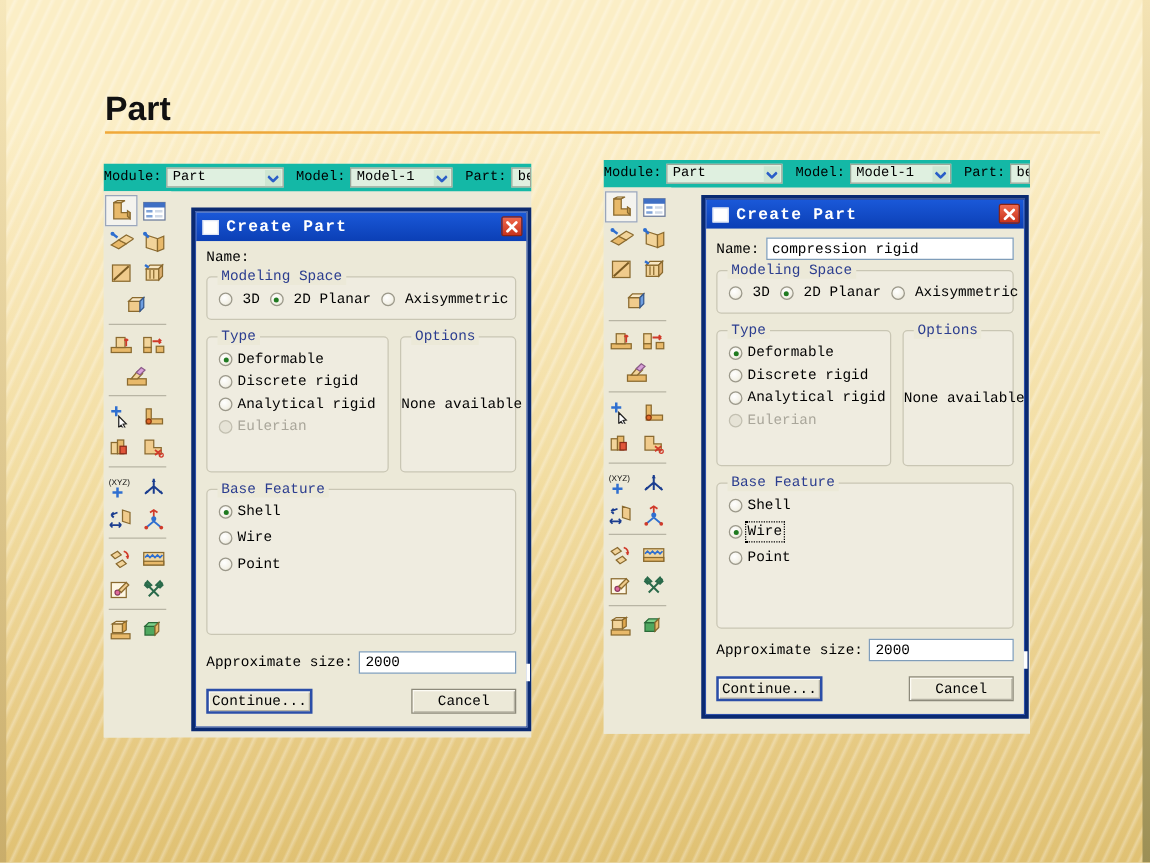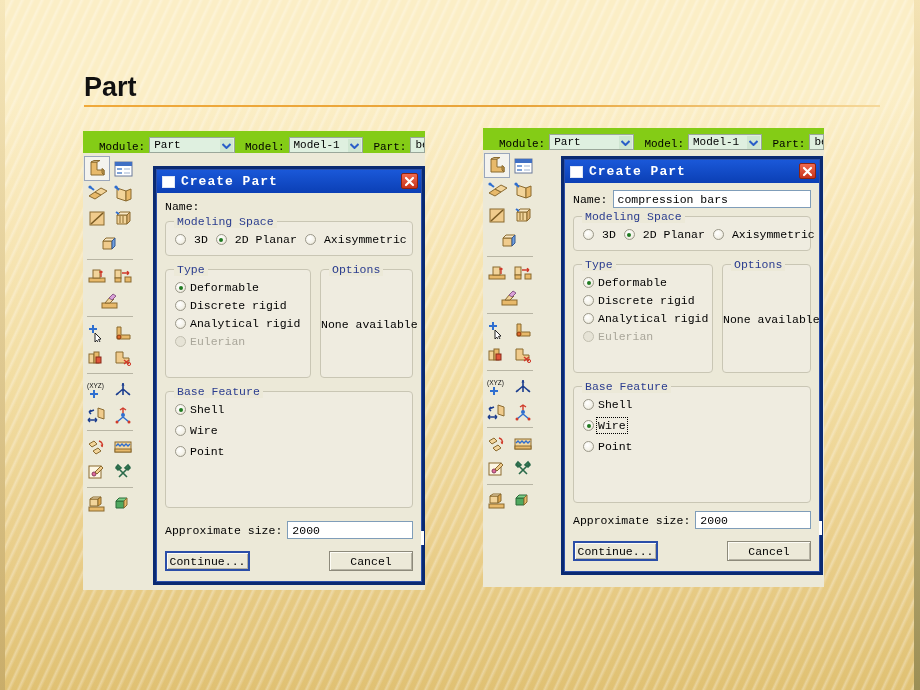--- a/index.html
+++ b/index.html
@@ -47,22 +47,22 @@
     margin-top: 4px; height: 2px; width: 796px;
     background: linear-gradient(to right,#f0a93a 0%,#e8a43a 55%,#f5d89a 100%);
   }
 
   
   .cae-window { position: absolute; background:#ece9d8; }
   #cae-window-left  { left: 83px;  top: 131px; width: 342px; height: 459px; }
   #cae-window-right { left: 483px; top: 128px; width: 341px; height: 459px; }
 
   .cae-menubar {
-    height: 22px; background:#84cc16; display:flex; align-items:flex-end;
-    padding-left: 16px; gap: 0px; overflow:hidden;
+    height: 22px; background:#14b8a6; display:flex; align-items:center;
+    padding-left: 0; gap: 0px; overflow:hidden;
   }
   .mb-label {
     font-family: "Liberation Mono", monospace;
     font-size: 11px; color:#000; white-space:nowrap; margin-right:4px;
   }
   .mb-combo {
     height: 16px; background:#dff0e0; border:1px solid #9aa79a;
     display:flex; align-items:center; position:relative;
     margin-right: 10px; overflow:hidden;
   }
@@ -816,21 +816,21 @@
             <path d="M2 2l7 7M9 2l-7 7" stroke="#fff" stroke-width="2.2" stroke-linecap="round"></path>
           </svg>
       </span>
     </div>
 
     <div class="dlg-content">
 
       <div class="row-name">
         <span class="lbl">Name:</span>
         <span class="txtbox">
-          <span>compression bars</span>
+          <span>compression rigid</span>
         </span>
       </div>
 
       <div class="group" id="ms-group-r">
         <span class="g-title">Modeling Space</span>
         <div class="radio-line">
           <span class="radio"></span>
           <span class="rlabel">3D</span>
           <span class="rgap"></span>
           <span class="radio on"></span>

